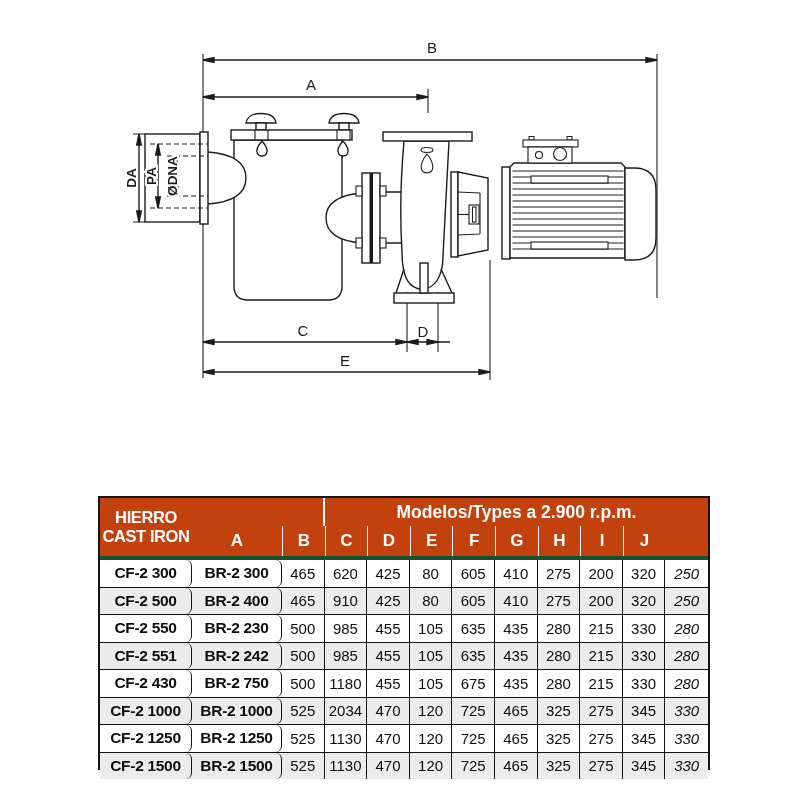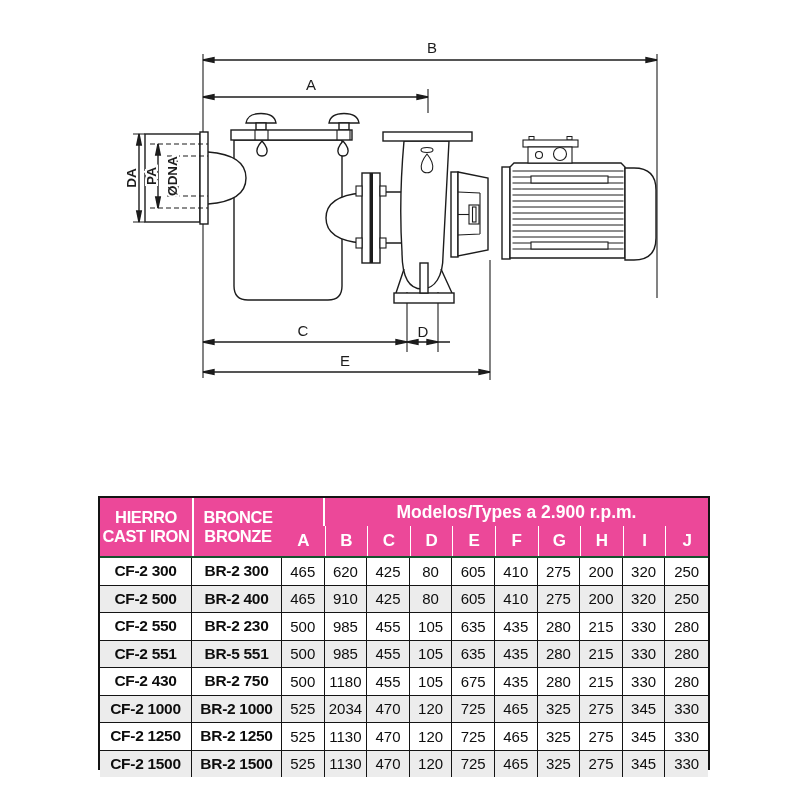--- a/index.html
+++ b/index.html
@@ -8,40 +8,40 @@
   
   .drawing{position:absolute;left:0;top:0;width:800px;height:470px;}
   .drawing svg{display:block;}
   text.dim{font-family:"Liberation Sans",sans-serif;font-size:15px;fill:#1c1c1c;}
   text.dimrot{font-family:"Liberation Sans",sans-serif;font-size:13.5px;font-weight:700;fill:#1c1c1c;
               paint-order:stroke;stroke:#ffffff;stroke-width:4px;}
   
   .tbl{position:absolute;left:98px;top:496px;width:612px;height:274px;box-sizing:border-box;
        border:2px solid #141414;background:#ffffff;color:#0d0d0d;}
   .thead{display:grid;grid-template-columns:92px 90px repeat(10,1fr);grid-template-rows:28px 30px;
-         height:58px;background:#ec4899;color:#ffffff;border-bottom:2px solid #14532d;box-sizing:content-box;}
+         height:58px;background:#c2410c;color:#ffffff;border-bottom:4px solid #14532d;box-sizing:content-box;}
   .h-iron{grid-column:1;grid-row:1/3;}
   .h-bronze{grid-column:2;grid-row:1/3;border-left:2px solid #ffffff;}
   .h-models{grid-column:3/13;grid-row:1;border-left:2px solid #ffffff;margin-left:41px;}
   .h-letter{grid-row:2;display:flex;align-items:center;justify-content:center;
             font-weight:700;font-size:17px;}
   .h-letter + .h-letter{border-left:1.5px solid #ffffff;}
   .h-letter:first-of-type{border-left:2px solid #ffffff;}
   .hcell{display:flex;flex-direction:column;align-items:center;justify-content:center;
          font-weight:700;font-size:16.5px;line-height:19px;letter-spacing:-0.4px;text-align:center;}
   .h-models{display:flex;align-items:center;justify-content:center;font-weight:700;font-size:17.5px;}
   .tbody{display:block;}
   .trow{display:grid;grid-template-columns:92px 90px repeat(10,1fr);height:26.5px;
         border-bottom:1.6px solid #141414;background:#ffffff;}
   .trow:last-child{border-bottom:none;}
   .trow:nth-child(even){background:#ececec;}
   .cell{display:flex;align-items:center;justify-content:center;border-right:1.6px solid #141414;
         font-size:15px;overflow:hidden;white-space:nowrap;}
-  .cell:last-child{border-right:none;}
-  .cell.model{font-weight:700;font-size:15.5px;letter-spacing:-0.3px;}
+  .cell:last-child{border-right:none;font-style:italic;}
+  .cell.model{font-weight:700;font-size:15.5px;letter-spacing:-0.3px;border-radius:6px;}
 </style>
 </head>
 <body>
 
 <div class="page">
 
   <div class="drawing">
     <svg width="800" height="470" viewBox="0 0 800 470">
       <g stroke="#1c1c1c" stroke-width="1.4" fill="none" stroke-linecap="butt">
 
@@ -180,24 +180,20 @@
       <text class="dimrot" transform="translate(173,176) rotate(-90)" text-anchor="middle" dominant-baseline="middle">ØDNA</text>
     </svg>
   </div>
 
   <div class="tbl">
     <div class="thead">
       <div class="hcell h-iron">
         <div>HIERRO</div>
         <div>CAST IRON</div>
       </div>
-      <div class="hcell h-bronze">
-        <div>BRONCE</div>
-        <div>BRONZE</div>
-      </div>
       <div class="h-models">Modelos/Types a 2.900 r.p.m.</div>
       <div class="h-letter">A</div>
       <div class="h-letter">B</div>
       <div class="h-letter">C</div>
       <div class="h-letter">D</div>
       <div class="h-letter">E</div>
       <div class="h-letter">F</div>
       <div class="h-letter">G</div>
       <div class="h-letter">H</div>
       <div class="h-letter">I</div>
@@ -241,21 +237,21 @@
     <div class="cell num">105</div>
     <div class="cell num">635</div>
     <div class="cell num">435</div>
     <div class="cell num">280</div>
     <div class="cell num">215</div>
     <div class="cell num">330</div>
     <div class="cell num">280</div>
   </div>
         <div class="trow">
     <div class="cell model">CF-2 551</div>
-    <div class="cell model">BR-5 551</div>
+    <div class="cell model">BR-2 242</div>
     <div class="cell num">500</div>
     <div class="cell num">985</div>
     <div class="cell num">455</div>
     <div class="cell num">105</div>
     <div class="cell num">635</div>
     <div class="cell num">435</div>
     <div class="cell num">280</div>
     <div class="cell num">215</div>
     <div class="cell num">330</div>
     <div class="cell num">280</div>

